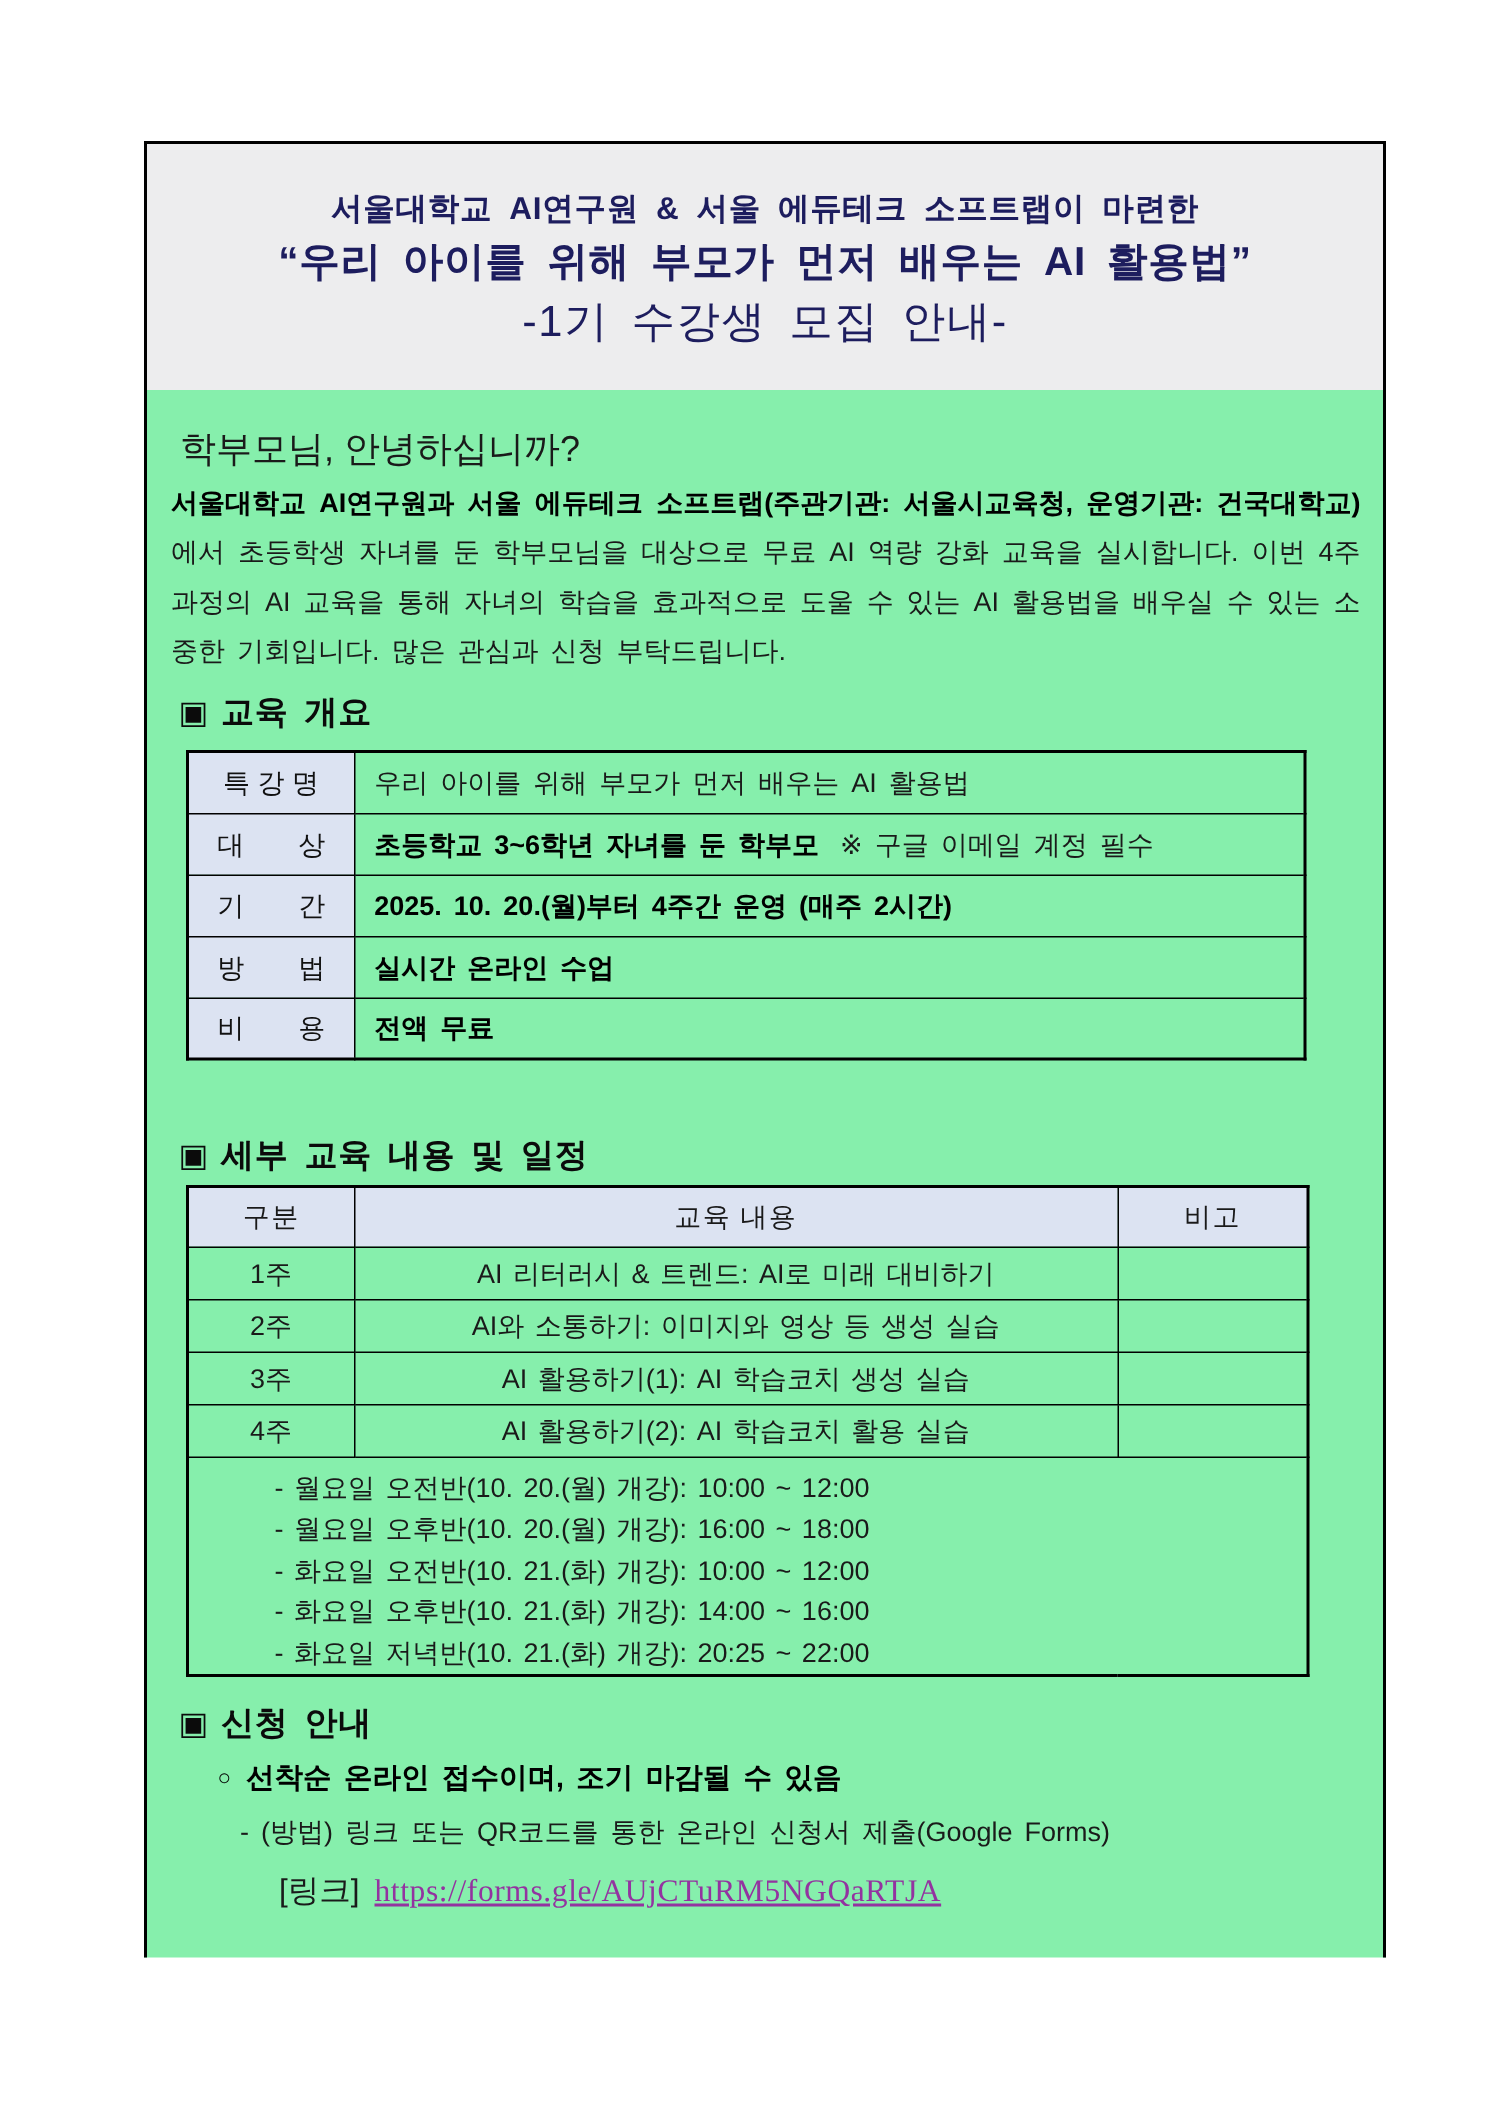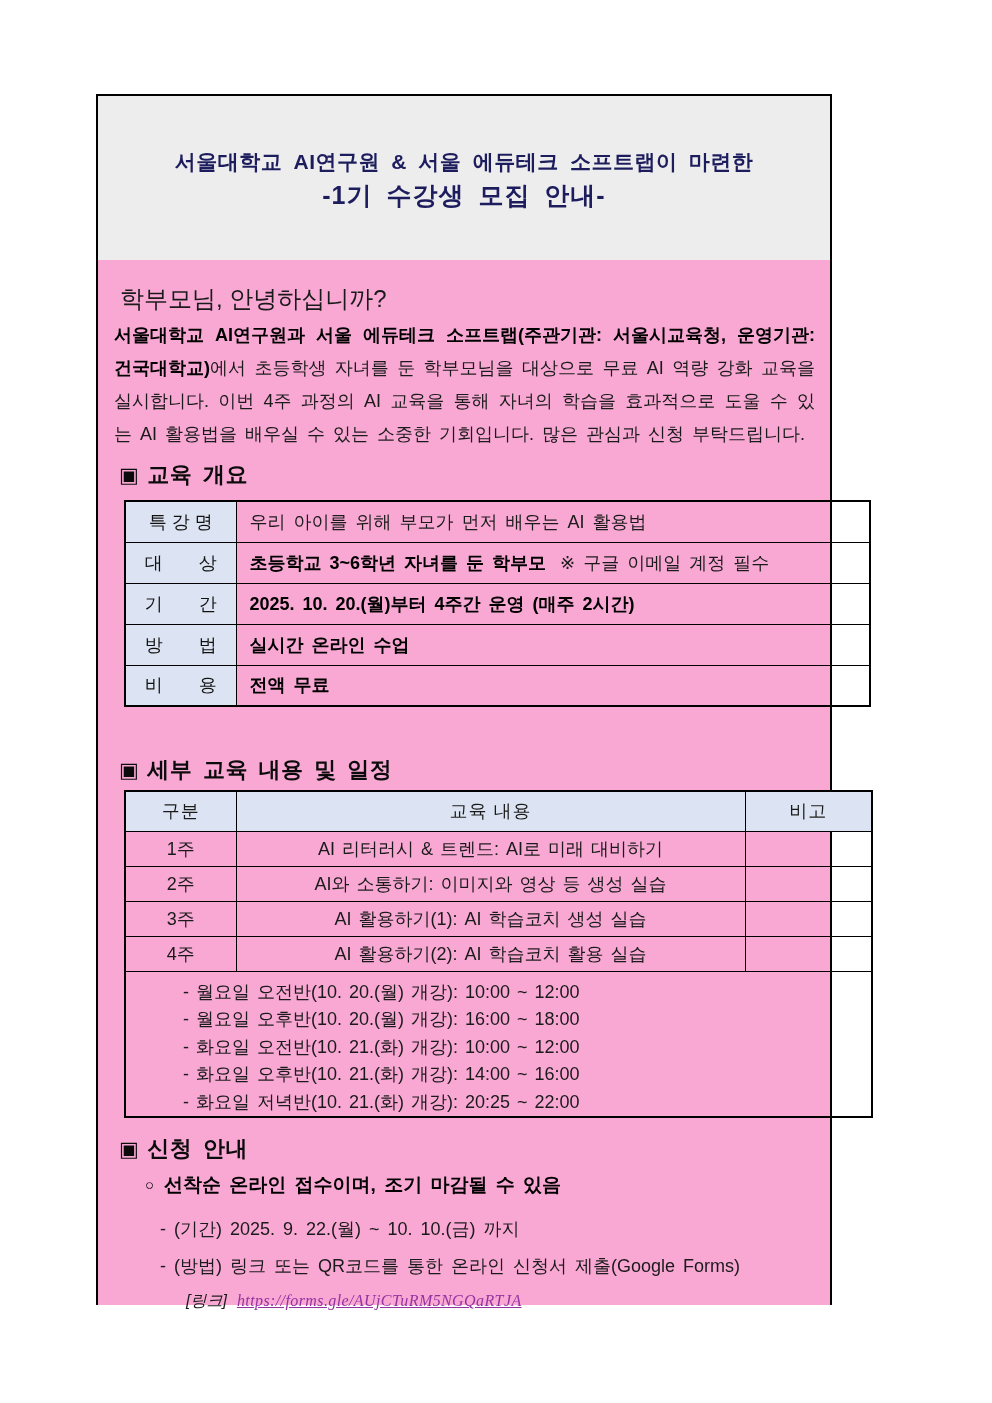--- a/index.html
+++ b/index.html
@@ -3,33 +3,33 @@
 <meta charset="utf-8">
 <style>
   * { margin:0; padding:0; box-sizing:border-box; }
   html,body { background:#ffffff; }
   body {
     width:992px; height:1403px; position:relative;
     font-family:"Liberation Sans","DejaVu Sans",sans-serif;
     color:#1a1a1a;
   }
   .doc {
-    position:absolute; left:96px; top:94px; width:736px; height:1211px;
-    border:2px solid #000; border-bottom:none; background:#f9a8d4;
+    position:absolute; left:96px; top:94px; width:828px; height:1211px;
+    border:2px solid #000; border-bottom:none; background:#86efac;
   }
   
   .banner {
     height:164px; background:#ededee; text-align:center;
     display:flex; flex-direction:column; justify-content:center; gap:3px;
     padding-top:4px;
   }
   .banner .l1 { font-size:21px; font-weight:bold; color:#1d1d5e; letter-spacing:.5px; word-spacing:5px; }
   .banner .l2 { font-size:25px; font-weight:bold; color:#8a1d8c; letter-spacing:1px; word-spacing:6px; }
   .banner .l3 { font-size:27px; font-weight:bold; color:#1d1d5e; letter-spacing:.5px; word-spacing:6px; }
-  .banner .l4 { font-size:25px; font-weight:bold; color:#1d1d5e; letter-spacing:1px; word-spacing:6px; }
+  .banner .l4 { font-size:29px; font-weight:normal; color:#1d1d5e; letter-spacing:1px; word-spacing:6px; }
   
   .greeting { margin:23px 14px 0 22px; font-size:24px; }
   .lead {
     margin:4px 15px 0 16px; font-size:18px; line-height:33px;
     text-align:justify; text-align-last:left; word-spacing:3px;
   }
   .lead b { font-weight:bold; color:#000; }
   
   .sec {
     margin-left:21px; font-size:22px; font-weight:bold; color:#0b0b0b;
@@ -67,33 +67,34 @@
   }
   .sessions-cell div { line-height:27.5px; font-size:18px; word-spacing:2px; }
   
   .apply-bullet {
     margin:10px 0 0 47px; font-size:19px; font-weight:bold; color:#000;
     word-spacing:3px; height:24px;
   }
   .apply-bullet .circle { font-size:15px; font-weight:normal; margin-right:10px; vertical-align:1px; }
   .apply-line { margin:21px 0 0 62px; font-size:18px; word-spacing:3px; height:24px; }
   .apply-line2 { margin-top:13px; }
-  .apply-link-row { margin:13px 0 0 88px; font-size:16px; height:25px;font-style:italic; }
+  .apply-link-row { margin:13px 0 0 88px; font-size:21px; height:25px; }
   .apply-link-row a {
     color:#9333a0; text-decoration:underline; margin-left:10px;
     font-family:"Liberation Serif","DejaVu Serif",serif; letter-spacing:.4px;
   }
 </style>
 </head>
 <body>
 
 <div class="doc">
 
   <div class="banner">
     <div class="l1">서울대학교 AI연구원 &amp; 서울 에듀테크 소프트랩이 마련한</div>
+    <div class="l3">“우리 아이를 위해 부모가 먼저 배우는 AI 활용법”</div>
     <div class="l4">-1기 수강생 모집 안내-</div>
   </div>
 
   <div class="greeting">학부모님, 안녕하십니까?</div>
   <div class="lead"><b>서울대학교 AI연구원과 서울 에듀테크 소프트랩(주관기관: 서울시교육청, 운영기관: 건국대학교)</b><span>에서 초등학생 자녀를 둔 학부모님을 대상으로 무료 AI 역량 강화 교육을 실시합니다. 이번 4주 과정의 AI 교육을 통해 자녀의 학습을 효과적으로 도울 수 있는 AI 활용법을 배우실 수 있는 소중한 기회입니다. 많은 관심과 신청 부탁드립니다.</span></div>
 
   <div class="sec sec-1"><span class="marker">▣</span><span>교육 개요</span></div>
 
   <table class="tbl-overview">
     <tbody>
@@ -160,18 +161,17 @@
           <div>- 화요일 저녁반(10. 21.(화) 개강): 20:25 ~ 22:00</div>
         </td>
       </tr>
     </tbody>
   </table>
 
   <div class="sec sec-3"><span class="marker">▣</span><span>신청 안내</span></div>
 
   <div class="apply-bullet"><span class="circle">○</span><span>선착순 온라인 접수이며, 조기 마감될 수 있음</span></div>
 
-  <div class="apply-line">- (기간) 2025. 9. 22.(월) ~ 10. 10.(금) 까지</div>
   <div class="apply-line apply-line2">- (방법) 링크 또는 QR코드를 통한 온라인 신청서 제출(Google Forms)</div>
 
   <div class="apply-link-row"><span>[링크]</span><a href="#">https://forms.gle/AUjCTuRM5NGQaRTJA</a></div>
 
 </div>
 
 </body></html>

